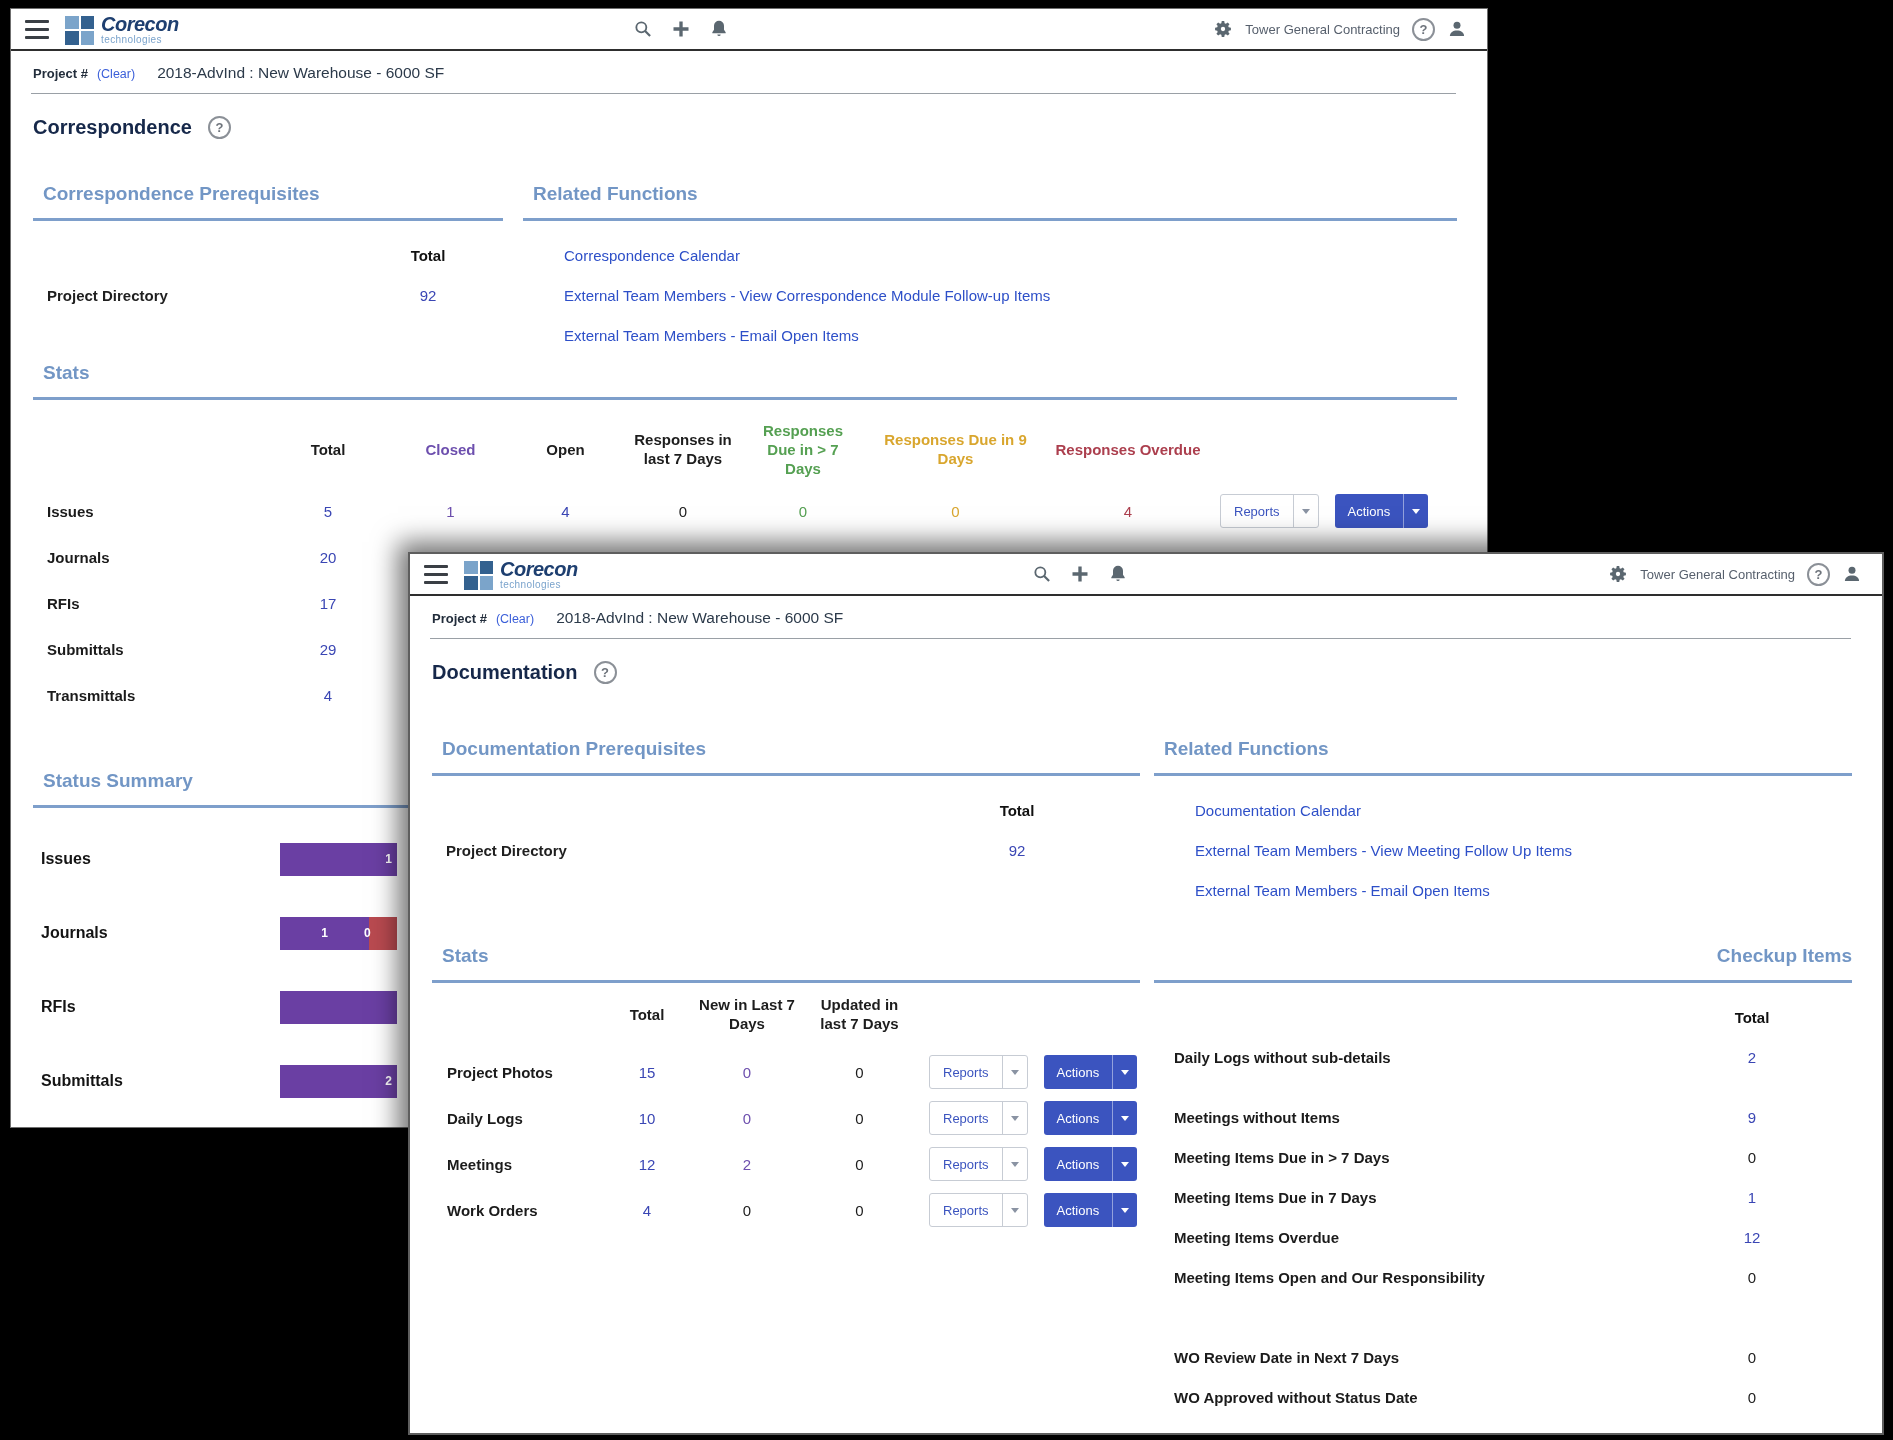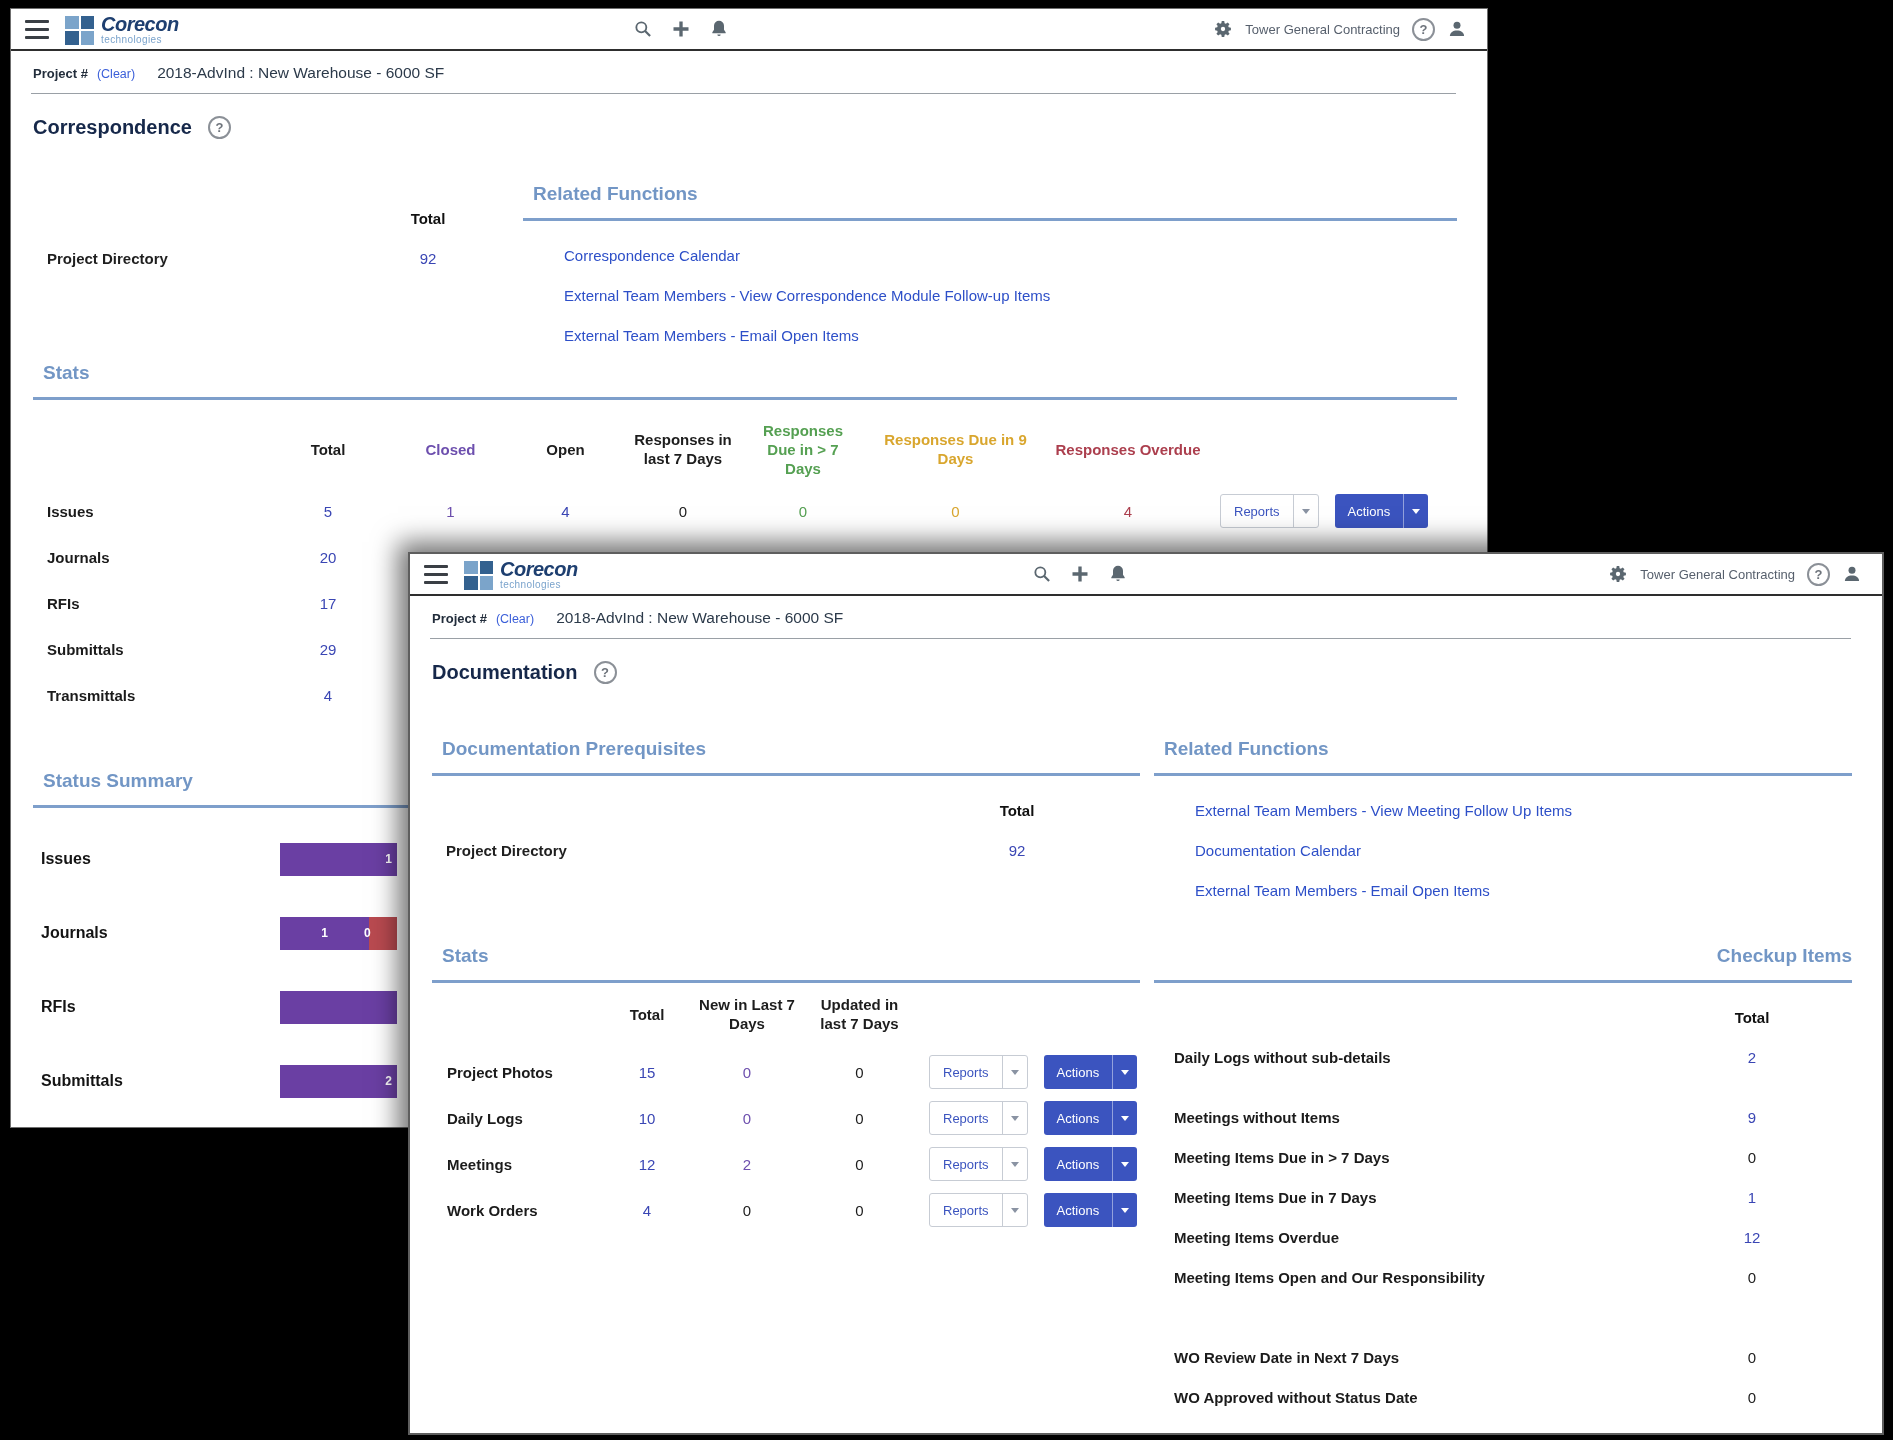--- a/index.html
+++ b/index.html
@@ -197,20 +197,21 @@
       <span class="pb-value">2018-AdvInd : New Warehouse - 6000 SF</span>
     </div>
 
     <div class="pagetitle-row">
       <h1 class="pagetitle">Correspondence</h1>
       <span class="help-circle">?</span>
     </div>
 
     <div class="columns">
       <div class="col-left">
+        <div class="sec-heading">Correspondence Prerequisites</div>
         <div class="kv-row header">
           <span class="kv-label"></span>
           <span class="kv-val">Total</span>
         </div>
         <div class="kv-row">
           <span class="kv-label">Project Directory</span>
           <span class="kv-val num-link">92</span>
         </div>
       </div>
       <div class="col-right">
@@ -424,22 +425,22 @@
           <span class="kv-val">Total</span>
         </div>
         <div class="kv-row">
           <span class="kv-label">Project Directory</span>
           <span class="kv-val num-link">92</span>
         </div>
       </div>
       <div class="col-right">
         <div class="sec-heading">Related Functions</div>
         <div class="rf-links">
+          <a class="rf-link">Documentation Calendar</a>
           <a class="rf-link">External Team Members - View Meeting Follow Up Items</a>
-          <a class="rf-link">Documentation Calendar</a>
           <a class="rf-link">External Team Members - Email Open Items</a>
         </div>
       </div>
     </div>
 
     <div class="columns second">
       <div class="col-left">
         <div class="sec-heading">Stats</div>
         <div class="fstats-grid fstats-head">
           <span></span>

